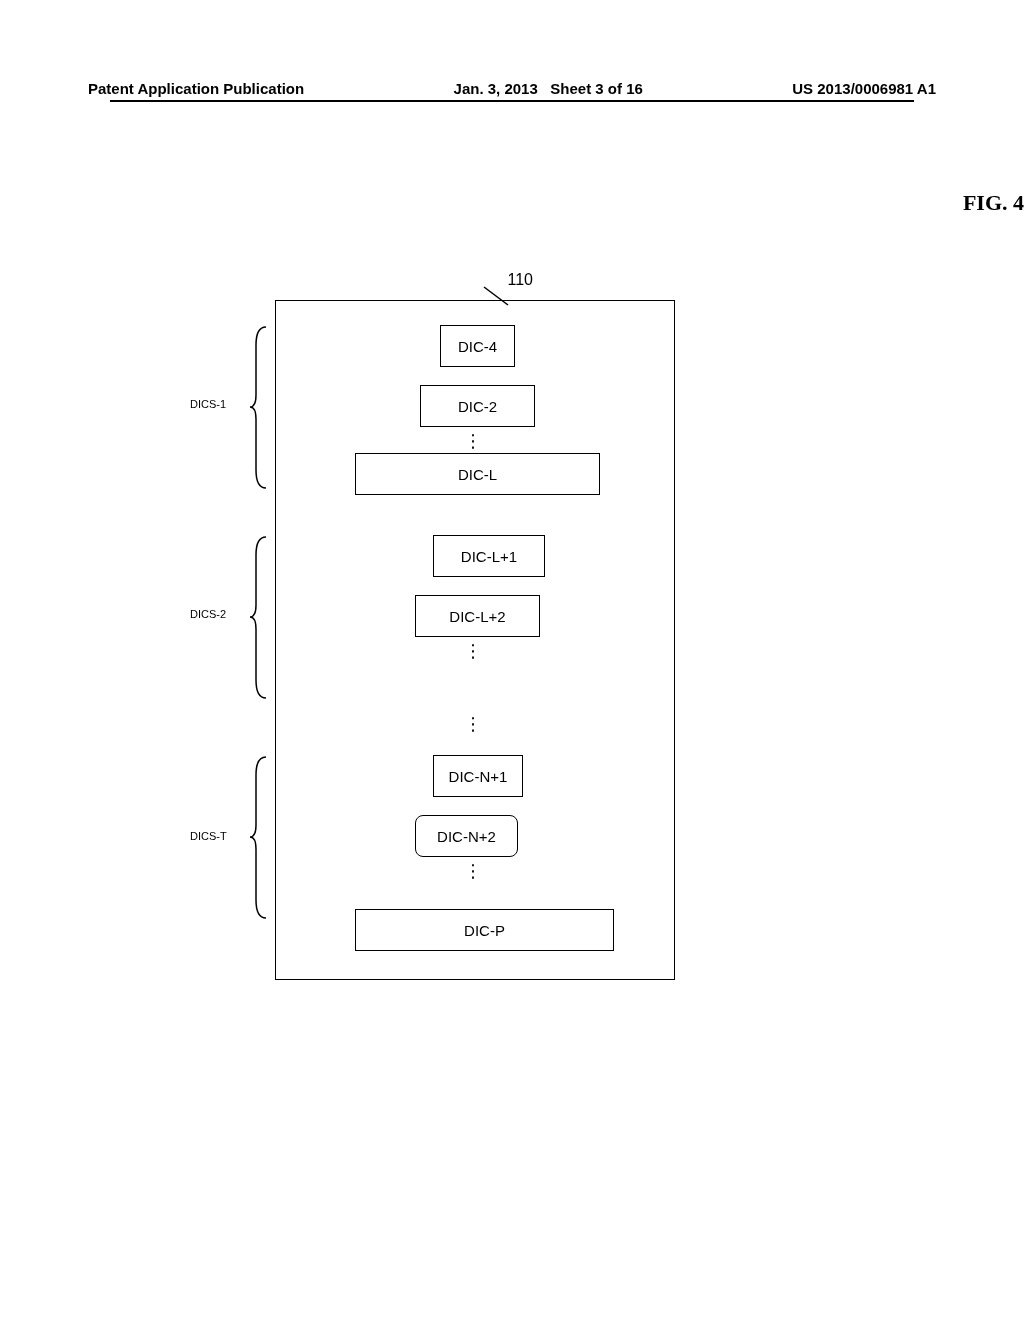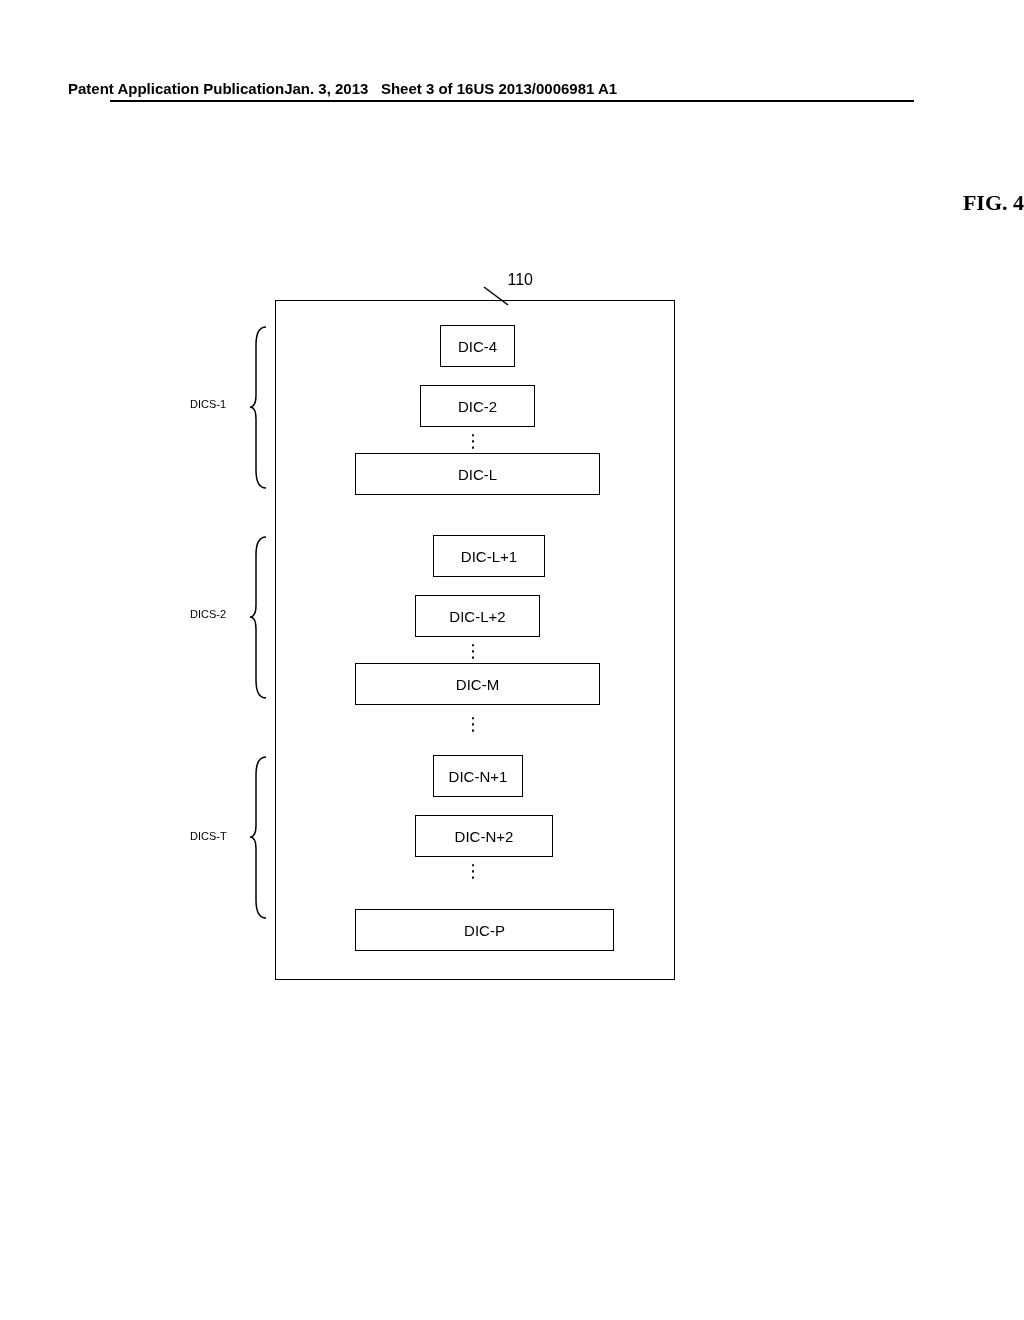--- a/index.html
+++ b/index.html
@@ -13,21 +13,22 @@
       height: 1320px;
       background: white;
       position: relative;
     }
     .header {
       position: absolute;
       top: 80px;
       left: 0;
       right: 0;
       display: flex;
-      padding: 0 68px;
+      justify-content: space-between;
+      padding: 0 88px;
       font-size: 15px;
     }
     .header-left {
       font-weight: bold;
     }
     .header-center {
       font-weight: bold;
     }
     .header-right {
       font-weight: bold;
@@ -129,25 +130,24 @@
   <div class="vdots" style="top:140px;">⋮</div>
   <div class="dic-box" style="top:163px; left:80px; width:245px;">DIC-L</div>
 
   <div class="group-label" style="top:318px;">DICS-2</div>
   <svg class="brace" style="top:245px; height:165px;">
     <path d="M 18 2 Q 8 2 8 20 L 8 70 Q 8 82 2 82 Q 8 82 8 94 L 8 145 Q 8 163 18 163" fill="none" stroke="black" stroke-width="1.5"></path>
   </svg>
   <div class="dic-box" style="top:245px; left:158px; width:112px;">DIC-L+1</div>
   <div class="dic-box" style="top:305px; left:140px; width:125px;">DIC-L+2</div>
   <div class="vdots" style="top:350px;">⋮</div>
-  <div class="dic-box" style="top:373px; left:80px; width:245px;">DIC-M</div>
 
   <div class="vdots" style="top:423px;">⋮</div>
 
   <div class="group-label" style="top:540px;">DICS-T</div>
   <svg class="brace" style="top:465px; height:165px;">
     <path d="M 18 2 Q 8 2 8 20 L 8 70 Q 8 82 2 82 Q 8 82 8 94 L 8 145 Q 8 163 18 163" fill="none" stroke="black" stroke-width="1.5"></path>
   </svg>
   <div class="dic-box" style="top:465px; left:158px; width:90px;">DIC-N+1</div>
-  <div class="dic-box" style="top:525px; left:140px; width:138px;">DIC-N+2</div>
+  <div class="dic-box" style="top:525px; left:140px; width:103px;border-radius:8px;">DIC-N+2</div>
   <div class="vdots" style="top:570px;">⋮</div>
   <div class="dic-box" style="top:619px; left:80px; width:259px;">DIC-P</div>
 </div>
 
 </body></html>

